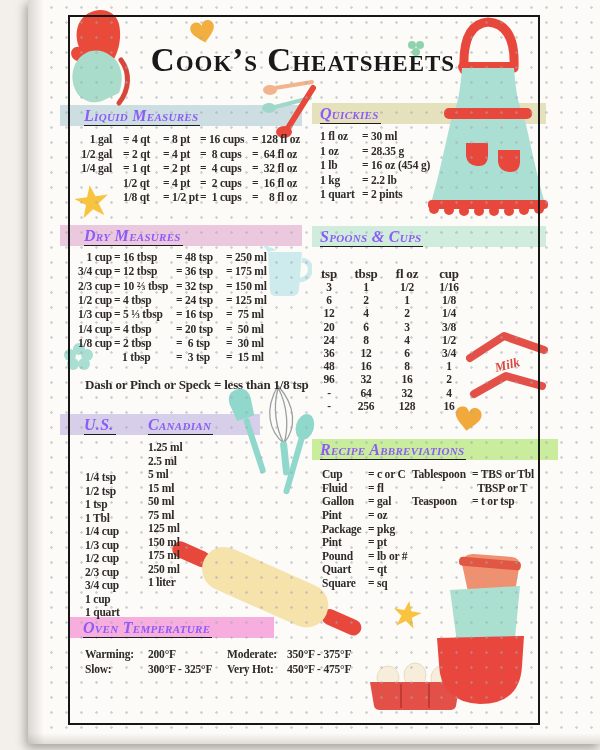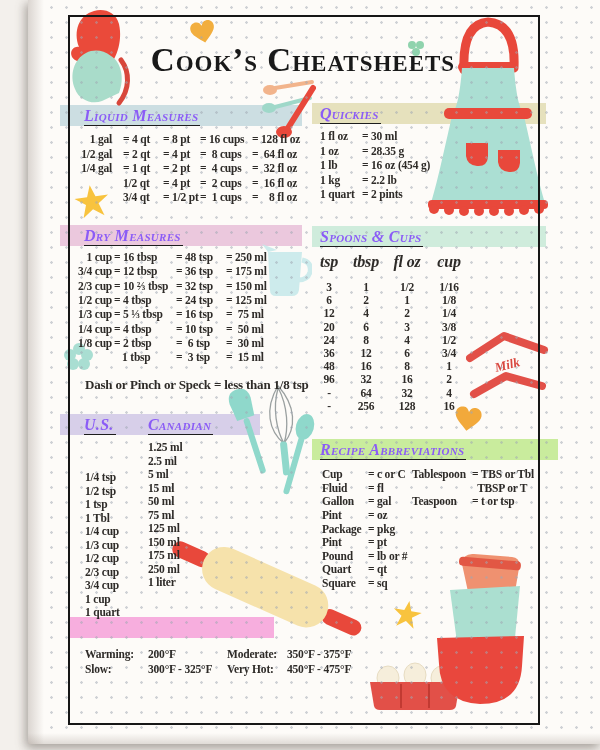--- a/index.html
+++ b/index.html
@@ -32,22 +32,22 @@
   .liquid .trow{height:14.5px;} .liquid .tcell:nth-child(1){width:34px;text-align:right;}
   .liquid .tcell:nth-child(2){margin-left:11px;width:40px;} .liquid .tcell:nth-child(3){width:37px;}
   .liquid .tcell:nth-child(4){width:47px;} .liquid .tcell:nth-child(5){margin-left:5px;}
   .quickies .trow{height:14.5px;} .quickies .tcell:nth-child(1){width:42px;}
   .dry .trow{height:14.35px;} .dry .tcell:nth-child(1){width:34px;text-align:right;}
   .dry .tcell:nth-child(2){margin-left:2px;width:50px;} .dry .tcell:nth-child(3){margin-left:12px;width:42px;}
   .dry .tcell:nth-child(4){margin-left:8px;}
   .spoons .trow{height:13.2px;} .spoons .tcell{text-align:center;}
   .spoons .tcell:nth-child(1){width:34px;} .spoons .tcell:nth-child(2){width:40px;}
   .spoons .tcell:nth-child(3){width:42px;} .spoons .tcell:nth-child(4){width:42px;}
-  .spoons-head{display:flex;position:absolute;left:312px;top:253px;z-index:10;
-        font-size:16px;font-weight:700;letter-spacing:-.2px;color:#2e2b28;font-style:italic;}
+  .spoons-head{display:flex;position:absolute;left:312px;top:266px;z-index:10;
+        font-size:13px;font-weight:700;letter-spacing:-.2px;color:#2e2b28;}
   .spoons-head span{flex:none;text-align:center;}
   .spoons-head span:nth-child(1){width:34px;} .spoons-head span:nth-child(2){width:40px;}
   .spoons-head span:nth-child(3){width:42px;} .spoons-head span:nth-child(4){width:42px;}
   .us .trow{height:13.5px;} .us .tcell:nth-child(1){width:63px;margin-top:30px;}
   .abbl .trow{height:13.65px;} .abbl .tcell:nth-child(1){width:46px;}
   .abbr .trow{height:13.65px;} .abbr .tcell:nth-child(1){width:56px;} .abbr .tcell:nth-child(2){margin-left:4px;}
   .oven .trow{height:15.2px;} .oven .tcell:nth-child(1){width:63px;} .oven .tcell:nth-child(2){width:79px;}
   .oven .tcell:nth-child(3){width:60px;}
   .note{position:absolute;left:85px;top:377px;z-index:10;font-size:13px;font-weight:700;letter-spacing:-.2px;color:#2e2b28;}
   .decor{position:absolute;z-index:3;}
@@ -170,20 +170,21 @@
   </svg>
 
   <div id="main-title">Cook’s Cheatsheets</div>
   <div class="sec-title" style="left:84px;top:106px;">Liquid Measures</div>
   <div class="sec-title" style="left:320px;top:104px;">Quickies</div>
   <div class="sec-title" style="left:320px;top:227px;">Spoons &amp; Cups</div>
   <div class="sec-title" style="left:84px;top:226px;">Dry Measures</div>
   <div class="sec-title" style="left:84px;top:415px;">U.S.</div>
   <div class="sec-title" style="left:148px;top:415px;">Canadian</div>
   <div class="sec-title" style="left:320px;top:440px;">Recipe Abbreviations</div>
+  <div class="sec-title" style="left:83px;top:618px;">Oven Temperature</div>
 
   <div class="tbl liquid" style="left:78px;top:133px;">
       <div class="trow">
         <span class="tcell">1 gal</span>
         <span class="tcell">= 4 qt</span>
         <span class="tcell">= 8 pt</span>
         <span class="tcell">= 16 cups</span>
         <span class="tcell">= 128 fl oz</span>
       </div>
       <div class="trow">
@@ -202,21 +203,21 @@
       </div>
       <div class="trow">
         <span class="tcell"></span>
         <span class="tcell">1/2 qt</span>
         <span class="tcell">= 4 pt</span>
         <span class="tcell">=  2 cups</span>
         <span class="tcell">=  16 fl oz</span>
       </div>
       <div class="trow">
         <span class="tcell"></span>
-        <span class="tcell">3/4 qt</span>
+        <span class="tcell">1/8 qt</span>
         <span class="tcell">= 1/2 pt</span>
         <span class="tcell">=  1 cups</span>
         <span class="tcell">=    8 fl oz</span>
       </div>
     </div>
   <div class="tbl quickies" style="left:320px;top:130px;">
       <div class="trow">
         <span class="tcell">1 fl oz</span>
         <span class="tcell">= 30 ml</span>
       </div>
@@ -264,21 +265,21 @@
       </div>
       <div class="trow">
         <span class="tcell">1/3 cup</span>
         <span class="tcell">= 5 ⅓ tbsp</span>
         <span class="tcell">= 16 tsp</span>
         <span class="tcell">=  75 ml</span>
       </div>
       <div class="trow">
         <span class="tcell">1/4 cup</span>
         <span class="tcell">= 4 tbsp</span>
-        <span class="tcell">= 10 tsp</span>
+        <span class="tcell">= 20 tsp</span>
         <span class="tcell">=  50 ml</span>
       </div>
       <div class="trow">
         <span class="tcell">1/8 cup</span>
         <span class="tcell">= 2 tbsp</span>
         <span class="tcell">=  6 tsp</span>
         <span class="tcell">=  30 ml</span>
       </div>
       <div class="trow">
         <span class="tcell"></span>

